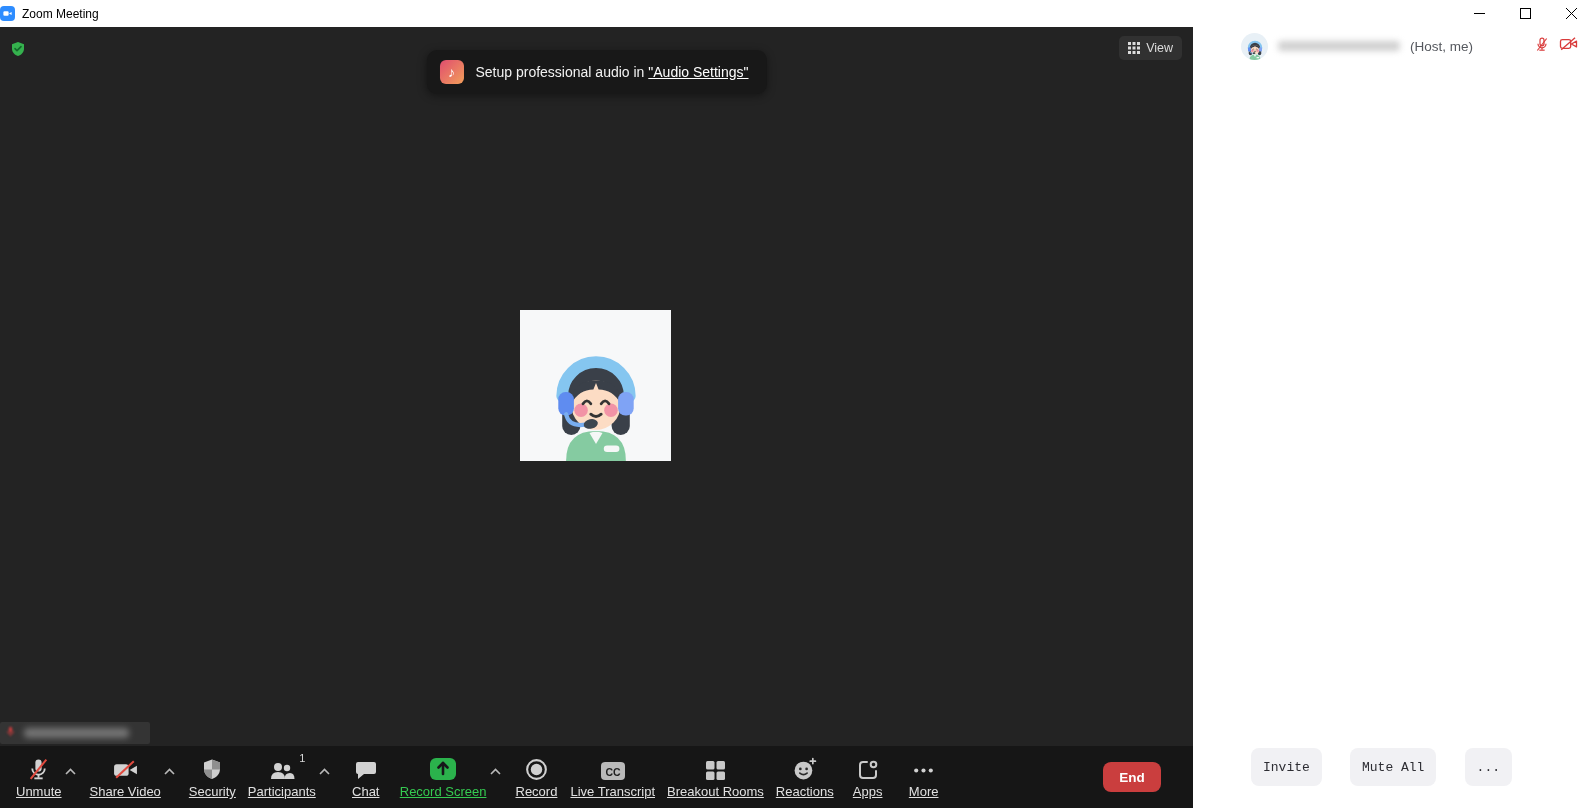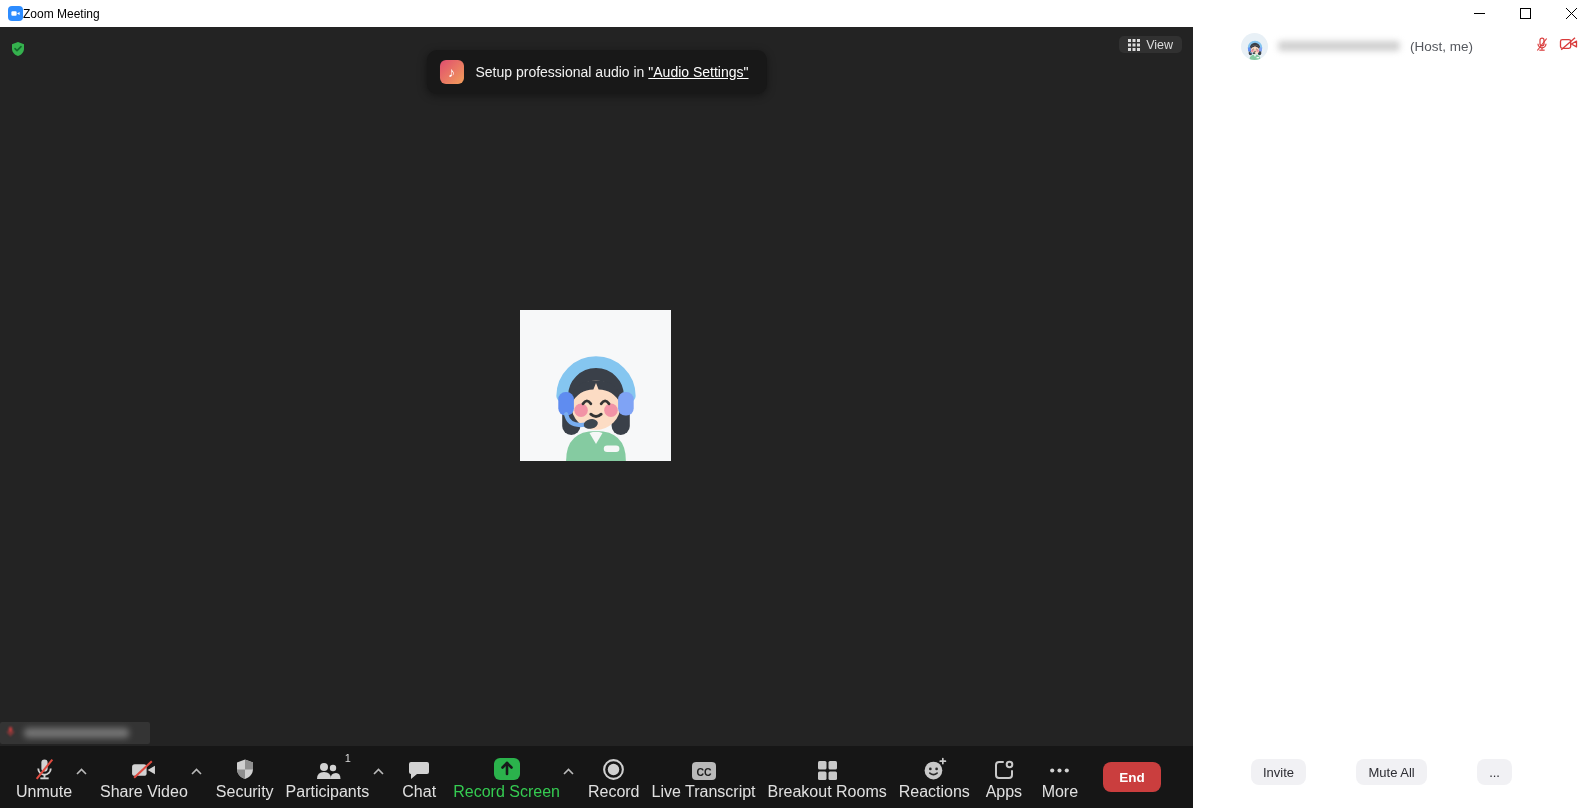--- a/index.html
+++ b/index.html
@@ -3,35 +3,35 @@
 <meta charset="utf-8">
 <style>
   * { margin:0; padding:0; box-sizing:border-box; }
   html,body { width:1594px; height:808px; overflow:hidden;
     font-family:"Liberation Sans","DejaVu Sans",sans-serif; background:#232323; }
   .app { width:1594px; height:808px; display:flex; flex-direction:column; }
 
   
   .titlebar { height:27px; background:#ffffff; display:flex; align-items:center;
     justify-content:space-between; flex:0 0 27px; }
-  .titlebar-left { display:flex; align-items:center; padding-left:8px; }
+  .titlebar-left { display:flex; align-items:center; gap:7px; }
   .app-icon { width:15px; height:15px; border-radius:4px; background:#2D8CFF;
     display:flex; align-items:center; justify-content:center; }
   .title-text { font-size:12px; color:#000; }
   .win-controls { display:flex; height:27px; }
   .win-btn { width:46px; height:27px; display:flex; align-items:center; justify-content:center; }
 
   
   .content { flex:1; display:flex; min-height:0; }
   .left-col { width:1193px; display:flex; flex-direction:column; }
 
   
   .stage { flex:1; position:relative; background:#232323; }
   .shield-badge { position:absolute; left:10px; top:14px; }
-  .view-btn { position:absolute; right:11px; top:9px; height:17px; padding:0 9px;
+  .view-btn { position:absolute; right:11px; top:9px; height:24px; padding:0 9px;
     background:#313131; border-radius:5px; display:flex; align-items:center; gap:6px;
     color:#dcdcdc; font-size:12.5px; cursor:pointer; }
   .toast { position:absolute; left:50%; transform:translateX(-50%); top:23px;
     background:#181818; border-radius:10px; height:44px; display:flex; align-items:center;
     gap:12px; padding:0 18px 0 13px; box-shadow:0 2px 8px rgba(0,0,0,.4); }
   .toast-icon { width:24px; height:24px; border-radius:6px;
     background:linear-gradient(135deg,#e2556d 15%,#ef945c 60%, #f0975c);
     background:linear-gradient(135deg,#e2556d 10%,#f0975c 90%);
     color:#fff; font-size:14px; display:flex; align-items:center; justify-content:center; }
   .toast-text { color:#f2f2f2; font-size:14px; white-space:nowrap; }
@@ -45,21 +45,21 @@
   .nameplate .mini-mic { filter:blur(1px); flex:0 0 auto; }
   .blur-blob { height:10px; border-radius:4px; background:#a9a9a9; opacity:.55; filter:blur(3px); }
   .nameplate .blur-blob { width:105px; }
 
   
   .toolbar { height:62px; flex:0 0 62px; background:#161616; display:flex;
     align-items:center; padding-left:10px; }
   .tbtn { display:flex; flex-direction:column; align-items:center; justify-content:center;
     gap:3px; margin:0 6px; cursor:pointer; min-width:44px; }
   .ticon { height:26px; display:flex; align-items:flex-end; justify-content:center; position:relative; }
-  .tlabel { font-size:16px; color:#e0e0e0; white-space:nowrap; line-height:13px; }
+  .tlabel { font-size:13px; color:#e0e0e0; white-space:nowrap; line-height:13px;text-decoration:underline; }
   .tlabel.green { color:#35cb51; }
   .caret { width:18px; height:40px; display:flex; align-items:center; justify-content:center;
     margin:0 4px 12px -6px; cursor:pointer; }
   .badge-count { position:absolute; top:-4px; right:-10px; font-size:11px; color:#d9d9d9; }
   .end-btn { margin-left:auto; margin-right:32px; width:58px; height:30px; background:#CA3E3E;
     border:none; border-radius:8px; color:#ffffff; font-size:13.5px; font-weight:bold;
     font-family:inherit; cursor:pointer; }
 
   
   .panel { width:401px; background:#ffffff; display:flex; flex-direction:column; }
@@ -70,22 +70,22 @@
     flex:0 0 38px;margin-left:36px; }
   .p-avatar { width:27px; height:27px; border-radius:50%; background:#e8f0f6; overflow:hidden;
     display:flex; align-items:flex-end; justify-content:center; flex:0 0 27px; }
   .p-avatar svg { width:24px; height:24px; }
   .p-name-blob { width:122px; }
   .p-suffix { font-size:13.5px; color:#55585e; white-space:nowrap; }
   .p-status { margin-left:auto; display:flex; align-items:center; gap:9px; }
   .panel-body { flex:1; }
   .panel-footer { flex:0 0 50px; display:flex; align-items:center; justify-content:space-between;
     padding:0 82px 22px 58px; }
-  .pf-btn { background:#f1f1f4; border:none; border-radius:8px; height:26px; padding:0 12px;
-    font-size:13px; color:#2d2d33; font-family:Liberation Sans, sans-serif; cursor:pointer; }
+  .pf-btn { background:#f1f1f4; border:none; border-radius:8px; height:38px; padding:0 12px;
+    font-size:13px; color:#2d2d33; font-family:Liberation Mono, monospace; cursor:pointer; }
 </style>
 </head>
 <body>
 
 <svg width="0" height="0" style="position:absolute">
   <defs>
     <symbol id="girl" viewBox="0 0 100 100">
       <rect x="24" y="42" width="14" height="38" rx="7" fill="#3a4049"></rect>
       <rect x="62" y="42" width="14" height="38" rx="7" fill="#3a4049"></rect>
       <circle cx="50" cy="46" r="24" fill="#3a4049"></circle>

